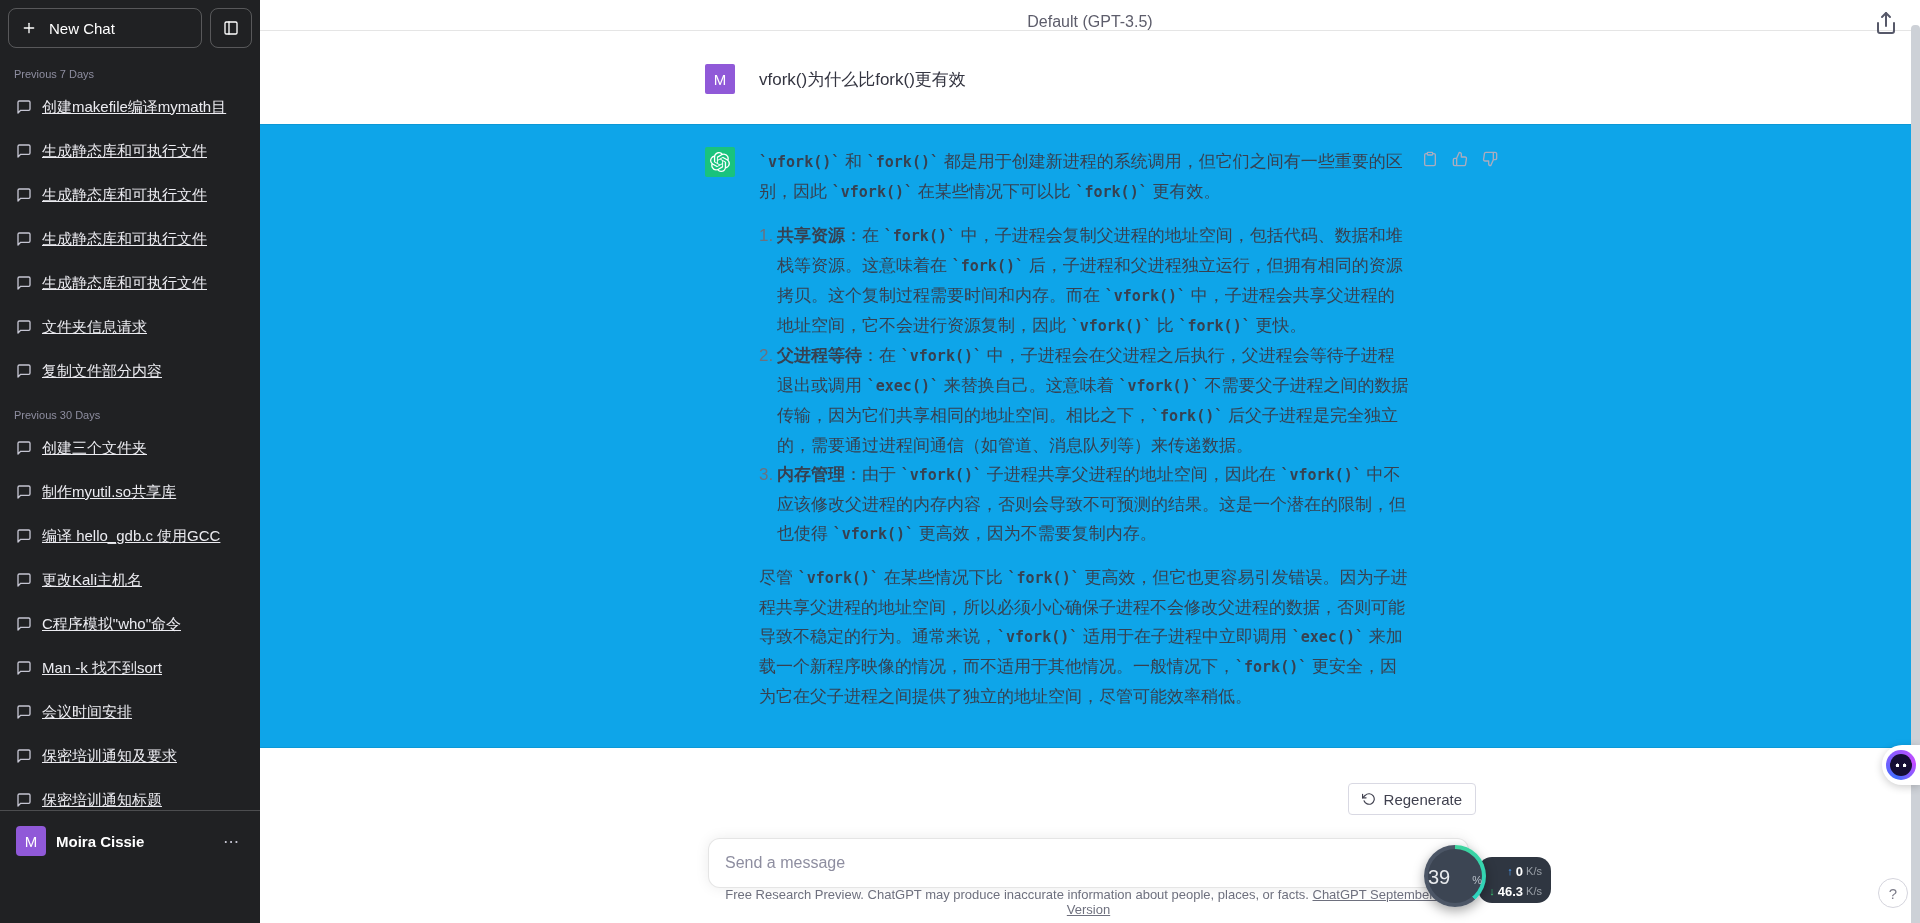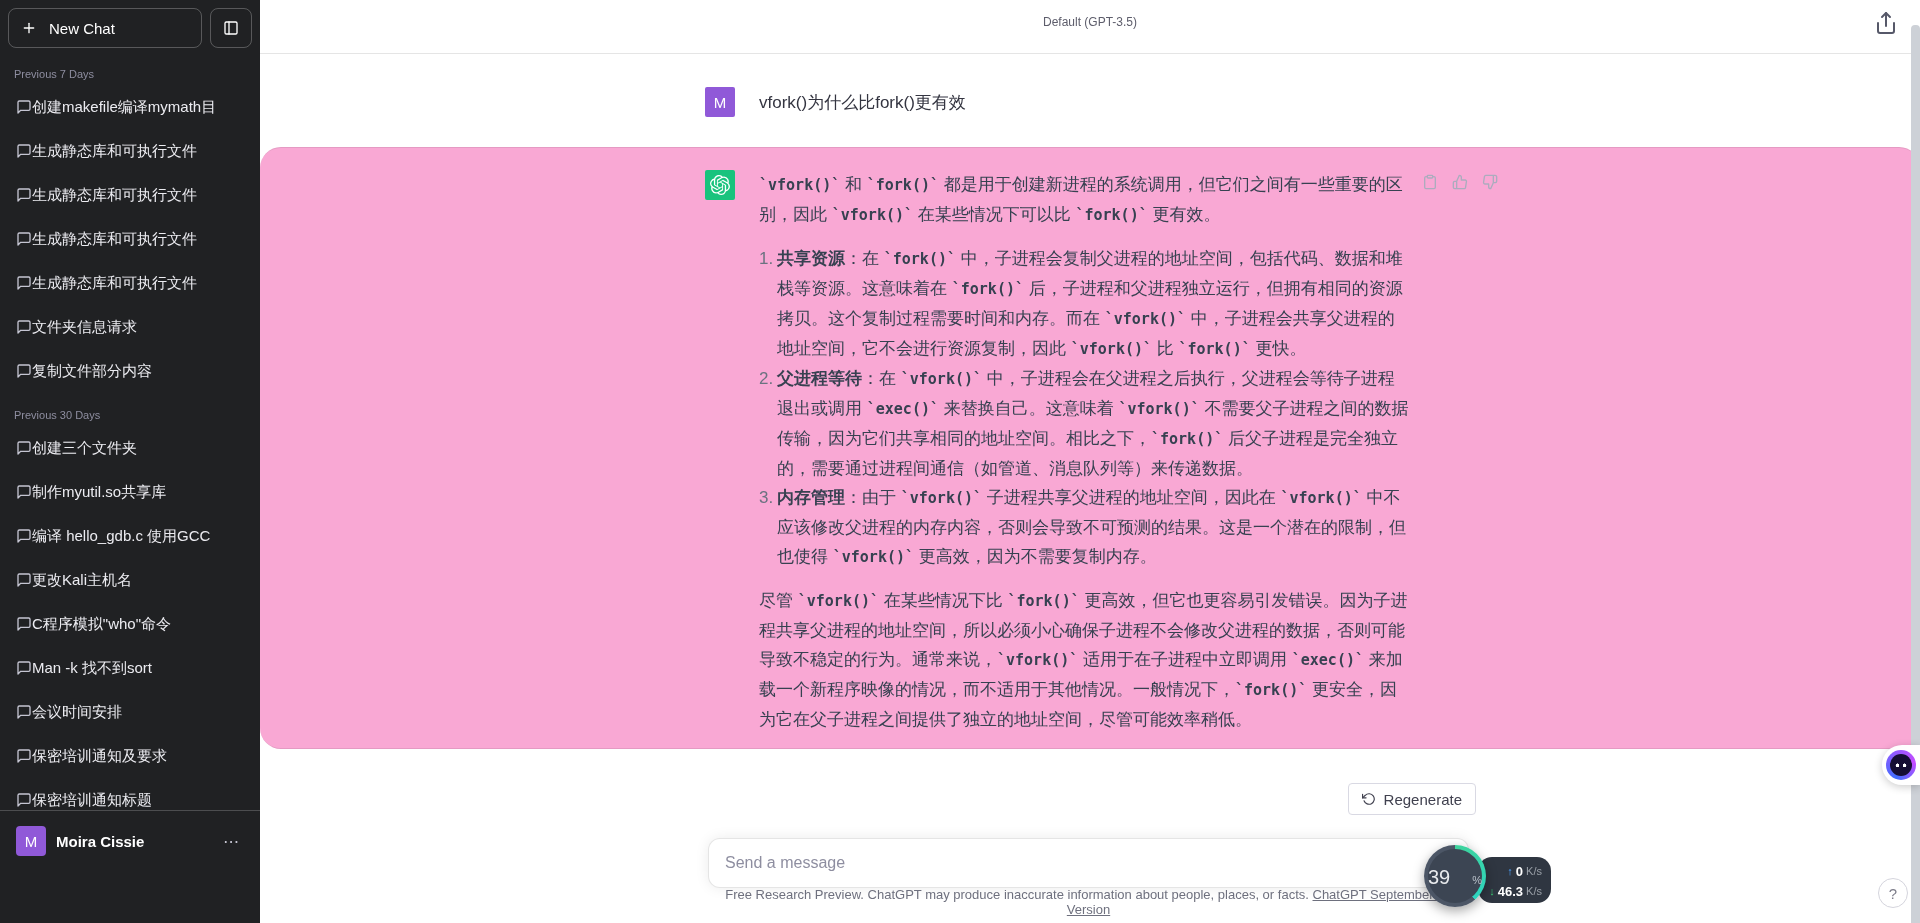--- a/index.html
+++ b/index.html
@@ -12,49 +12,49 @@
   .sb-top { display:flex; gap:8px; padding:8px; }
   .new-chat-btn { flex:1; height:40px; display:flex; align-items:center; gap:12px;
     border:1px solid rgba(255,255,255,.25); border-radius:8px; padding:0 12px;
     background:transparent; color:#fff; font-size:15px; cursor:pointer; }
   .sb-toggle { width:42px; height:40px; display:flex; align-items:center; justify-content:center;
     border:1px solid rgba(255,255,255,.25); border-radius:8px; background:transparent;
     color:#fff; cursor:pointer; }
   .sb-nav { height:754px; overflow:hidden; padding:0 8px; }
   .sb-label { margin:12px 6px 5px; font-size:11px; color:#8e8ea0; }
   .sb-section + .sb-section .sb-label, .sb-label.later { margin-top:16px; }
-  .sb-item { position:relative; height:44px; display:flex; align-items:center; 
-    padding:0 8px; border-radius:6px; color:#ececf1; font-size:15px; cursor:pointer; }
+  .sb-item { position:relative; height:44px; display:flex; align-items:center; gap:10px;
+    padding:0 8px; border-radius:6px; color:#ececf1; font-size:15px; cursor:pointer;text-decoration:underline; }
   .sb-item-icon { flex:none; width:16px; height:16px; color:#c5c5d2; display:flex; }
   .sb-item-label { flex:1; white-space:nowrap; overflow:hidden; }
   .sb-item::after { content:""; position:absolute; right:0; top:6px; bottom:6px; width:24px;
     background:linear-gradient(to left,#202123 20%,rgba(32,33,35,0)); }
   .sb-bottom { flex:1; border-top:1px solid rgba(255,255,255,.2); padding:6px 8px 8px; }
   .sb-upgrade { height:44px; display:flex; align-items:center; gap:12px; padding:0 8px;
     border-radius:6px; font-size:15px; color:#ececf1; cursor:pointer; }
   .sb-upgrade .sb-item-icon{ width:18px; height:18px; }
   .sb-account { height:48px; display:flex; align-items:center; gap:10px; padding:0 8px;
     border-radius:6px; cursor:pointer; }
   .sb-avatar { width:30px; height:30px; flex:none; border-radius:4px; background:#9059d8;
     color:#fff; font-size:15px; display:flex; align-items:center; justify-content:center; }
   .sb-account-name { flex:1; font-size:15px; font-weight:bold; color:#fff; }
   .sb-dots { color:#c5c5d2; font-size:16px; letter-spacing:1px; padding:0 4px; }
 
   
   .main { position:absolute; left:260px; top:0; right:0; bottom:0; background:#fff; overflow:hidden; }
-  .topbar { position:relative; height:54px; border-bottom:1px solid #e5e5e5;
-    text-align:center; line-height:44px; font-size:12px; color:#5d5d6b; }
+  .topbar { position:relative; height:31px; border-bottom:1px solid #e5e5e5;
+    text-align:center; line-height:44px; font-size:16px; color:#5d5d6b; }
   .share-btn { position:absolute; right:20px; top:10px; width:26px; height:26px; border:none;
     background:transparent; color:#565869; cursor:pointer; padding:0; }
 
   .row { width:100%; }
   .row-inner { width:795px; margin-left:445px; display:flex; align-items:flex-start; }
   .row.user { padding:33px 0 30px; }
-  .row.assistant { background:#f9a8d4; border-top:1px solid rgba(0,0,0,.08);
-    border-bottom:1px solid rgba(0,0,0,.08); padding:22px 0 14px;border-radius:21px; }
+  .row.assistant { background:#0ea5e9; border-top:1px solid rgba(0,0,0,.08);
+    border-bottom:1px solid rgba(0,0,0,.08); padding:22px 0 36px; }
   .avatar { width:30px; height:30px; flex:none; border-radius:2px; display:flex;
     align-items:center; justify-content:center; }
   .avatar.user-a { background:#9059d8; color:#fff; font-size:15px; }
   .avatar.gpt-a { background:#19c37d; color:#fff; }
   .msg-body { width:656px; margin-left:24px; font-size:17px; line-height:29px; color:#374151; }
   .msg-body.user-text { color:#343541; margin-top:1px; }
   .msg-body p { margin:0 0 14px; }
   .msg-body p:last-child { margin-bottom:0; }
   .msg-body ol { list-style:none; counter-reset:n; margin:0 0 14px; padding:0; }
   .msg-body li { counter-increment:n; position:relative; padding-left:18px; }

